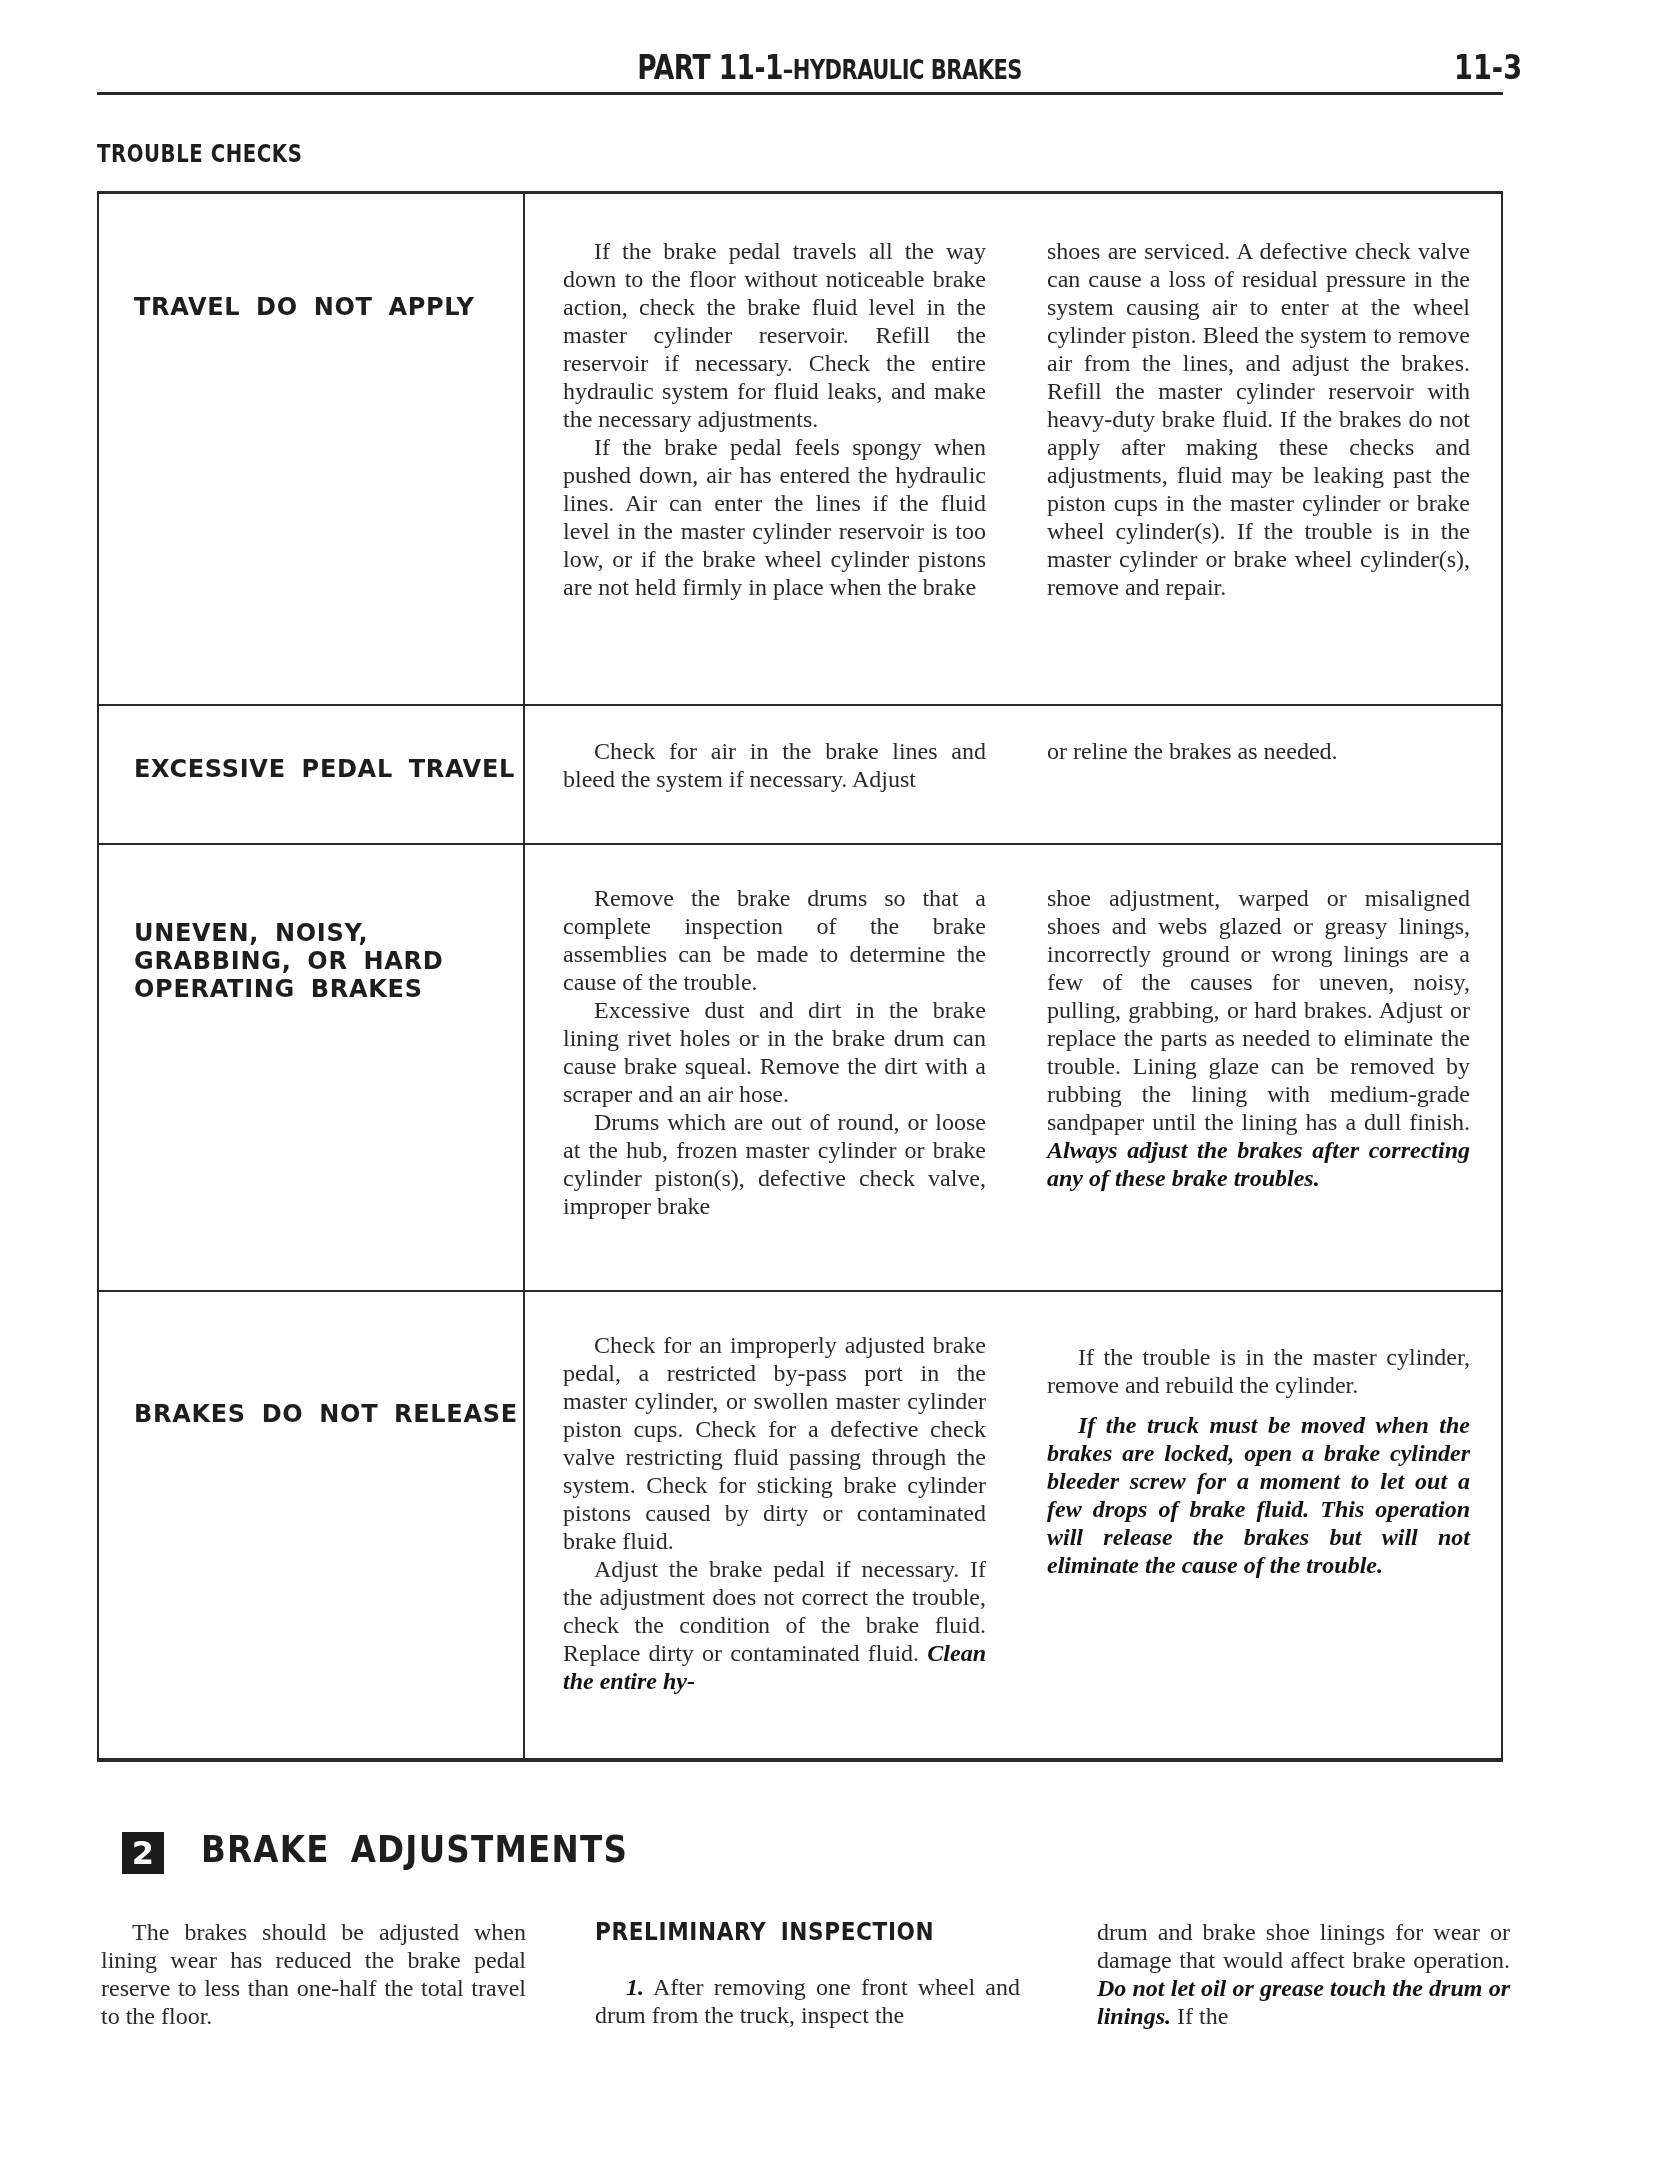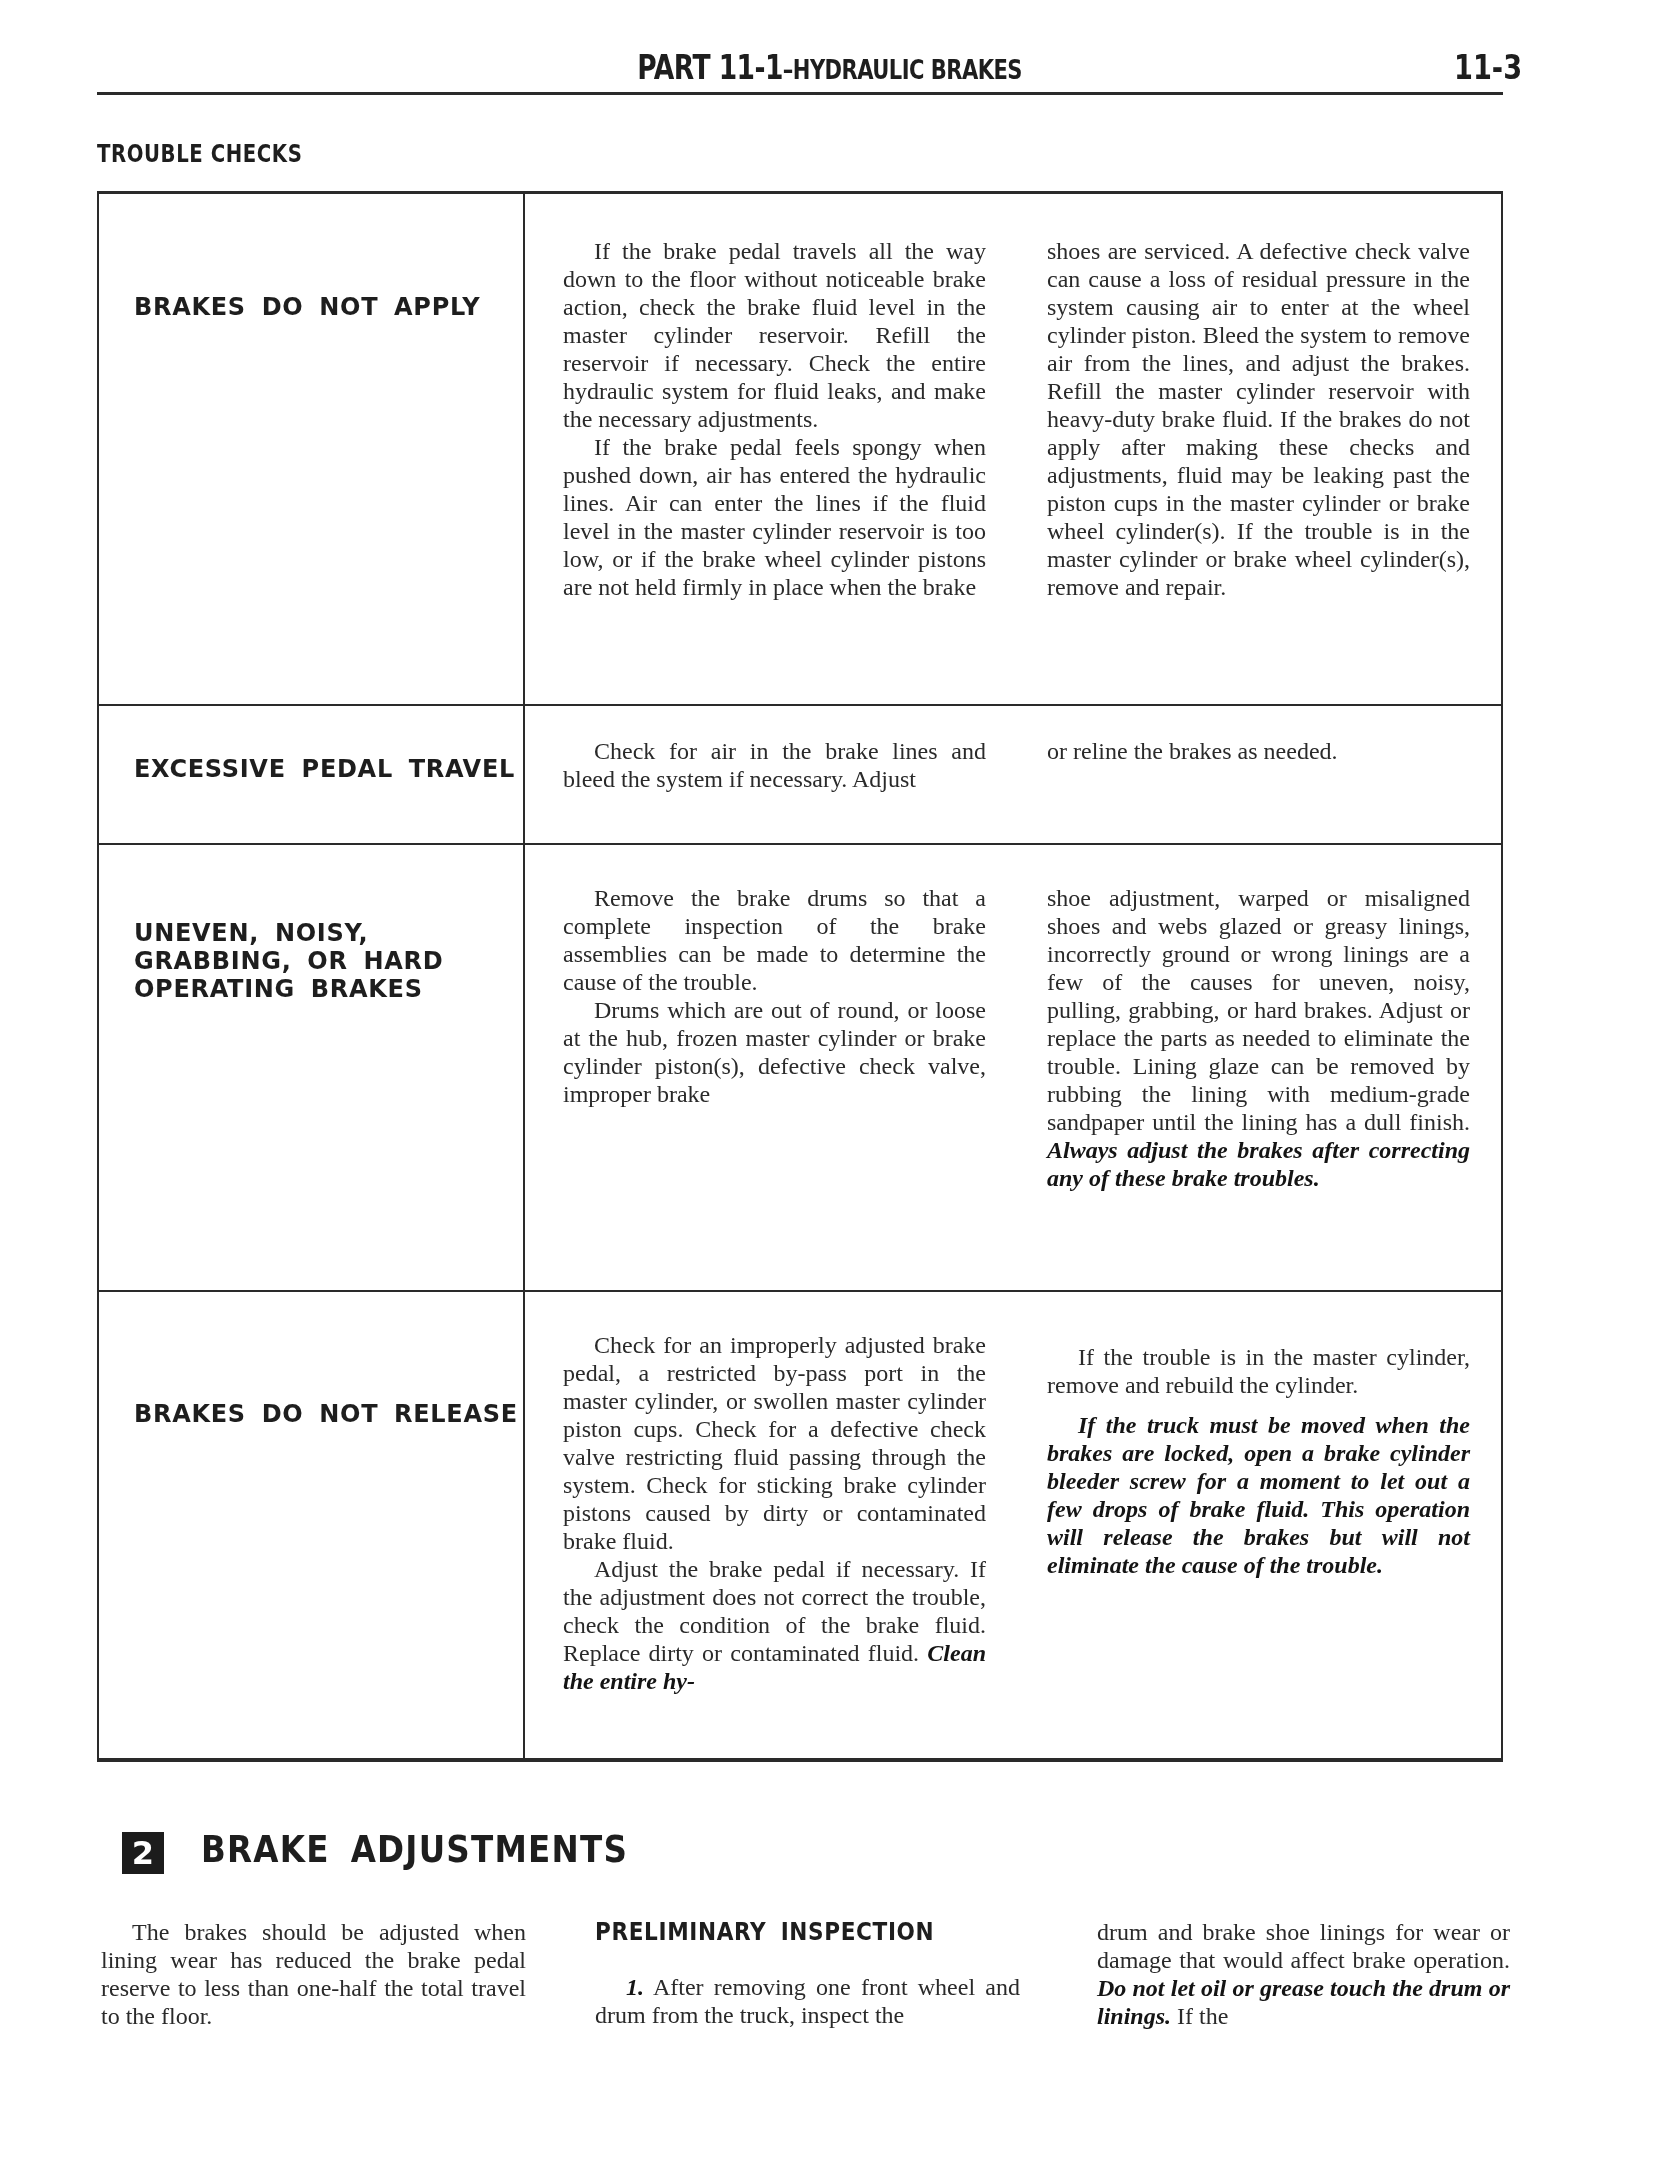--- a/index.html
+++ b/index.html
@@ -41,21 +41,21 @@
 </div>
 <div id="hdr-page" class="sans">11-3</div>
 <div id="hdr-rule"></div>
 
 <div id="trouble-title" class="sans">TROUBLE CHECKS</div>
 
 <div id="table">
   <div class="col-div"></div>
 
   <div class="row first" style="top:0; height:510px;">
-    <div class="label sans" style="top:99px;">BRAKES DO NOT APPLY</div>
+    <div class="label sans" style="top:99px;">TRAVEL DO NOT APPLY</div>
     <div class="cell cA serif" style="top:43px;">
       <p>If the brake pedal travels all the way down to the floor without noticeable brake action, check the brake fluid level in the master cylinder reservoir. Refill the reservoir if necessary. Check the entire hydraulic system for fluid leaks, and make the necessary adjustments.</p>
       <p>If the brake pedal feels spongy when pushed down, air has entered the hydraulic lines. Air can enter the lines if the fluid level in the master cylinder reservoir is too low, or if the brake wheel cylinder pistons are not held firmly in place when the brake</p>
     </div>
     <div class="cell cB serif" style="top:43px;">
       <p class="noindent">shoes are serviced. A defective check valve can cause a loss of residual pressure in the system causing air to enter at the wheel cylinder piston. Bleed the system to remove air from the lines, and adjust the brakes. Refill the master cylinder reservoir with heavy-duty brake fluid. If the brakes do not apply after making these checks and adjustments, fluid may be leaking past the piston cups in the master cylinder or brake wheel cylinder(s). If the trouble is in the master cylinder or brake wheel cylinder(s), remove and repair.</p>
     </div>
   </div>
 
   <div class="row" style="top:510px; height:123px;">
@@ -69,20 +69,21 @@
   </div>
 
   <div class="row" style="top:649px; height:447px;">
     <div class="label sans" style="top:74px;">
       <div>UNEVEN, NOISY,</div>
       <div>GRABBING, OR HARD</div>
       <div>OPERATING BRAKES</div>
     </div>
     <div class="cell cA serif" style="top:39px;">
       <p>Remove the brake drums so that a complete inspection of the brake assemblies can be made to determine the cause of the trouble.</p>
+      <p>Excessive dust and dirt in the brake lining rivet holes or in the brake drum can cause brake squeal. Remove the dirt with a scraper and an air hose.</p>
       <p>Drums which are out of round, or loose at the hub, frozen master cylinder or brake cylinder piston(s), defective check valve, improper brake</p>
     </div>
     <div class="cell cB serif" style="top:39px;">
       <p class="noindent"><span>shoe adjustment, warped or misaligned shoes and webs glazed or greasy linings, incorrectly ground or wrong linings are a few of the causes for uneven, noisy, pulling, grabbing, or hard brakes. Adjust or replace the parts as needed to eliminate the trouble. Lining glaze can be removed by rubbing the lining with medium-grade sandpaper until the lining has a dull finish.</span> <b>Always adjust the brakes after correcting any of these brake troubles.</b></p>
     </div>
   </div>
 
   <div class="row" style="top:1096px; height:471px;">
     <div class="label sans" style="top:108px;text-align:right;">BRAKES DO NOT RELEASE</div>
     <div class="cell cA serif" style="top:39px;">

